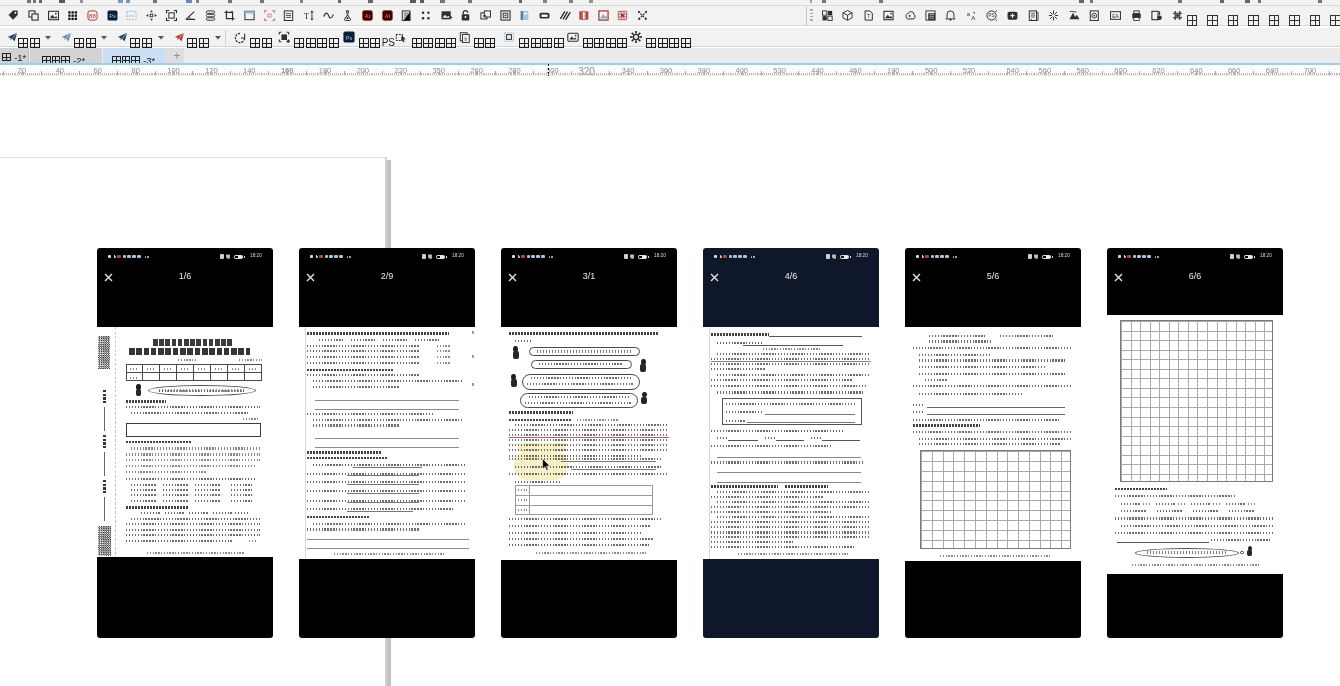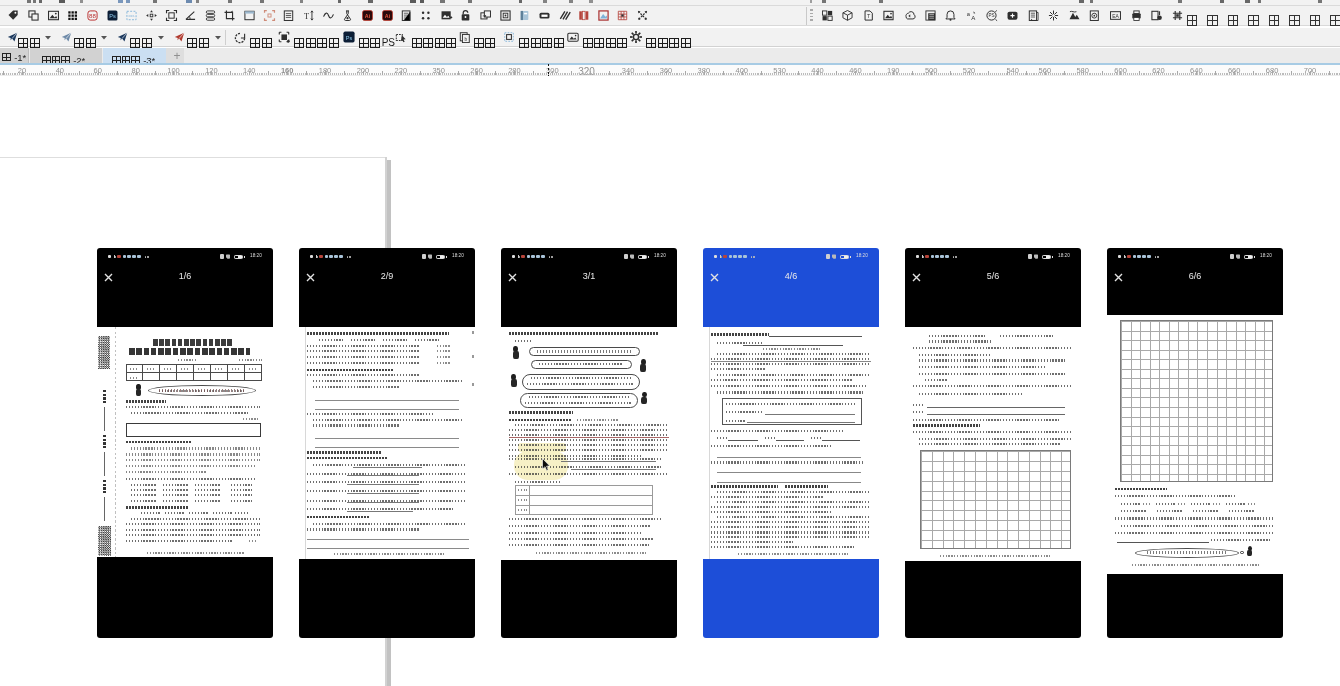--- a/index.html
+++ b/index.html
@@ -695,21 +695,21 @@
       <div class="tg" style="left:16.5px;top:172px;width:9px;"></div>
       <div class="tg" style="left:16.5px;top:182px;width:9px;"></div>
       <div class="t" style="left:8px;top:191.3px;width:154px;"></div>
       <div class="t" style="left:8px;top:198.6px;width:142px;"></div>
       <div class="t" style="left:8px;top:205px;width:132px;"></div>
       <div class="t" style="left:8px;top:211.4px;width:144px;"></div>
       <div class="t" style="left:8px;top:217.7px;width:140px;"></div>
       <div class="tg" style="left:35px;top:225.3px;width:110px;"></div>
     </div>
   </div>
-<div style="position:absolute;left:703px;top:248px;width:176px;height:390px;background:#1d4ed8;border-radius:3px;overflow:hidden;">
+<div style="position:absolute;left:703px;top:248px;width:176px;height:390px;background:#0f172a;border-radius:3px;overflow:hidden;">
     <div style="position:absolute;left:11px;top:6.6px;height:4.2px;">
       <i style="position:absolute;left:0;top:0;width:3.4px;height:3.4px;background:#ddd;border-radius:1px;"></i>
       <i style="position:absolute;left:5.5px;top:0.4px;width:1.2px;height:3.4px;background:#ccc;"></i>
       <i style="position:absolute;left:7.2px;top:1.4px;width:1.2px;height:2.4px;background:#999;"></i>
       <i style="position:absolute;left:9.4px;top:0;width:3.4px;height:3.4px;background:#b8443a;border-radius:1px;"></i>
       <i style="position:absolute;left:14.5px;top:0;width:3.4px;height:3.4px;background:#a9c3d8;border-radius:1px;"></i>
       <i style="position:absolute;left:19.4px;top:0;width:3.4px;height:3.4px;background:#a9c3d8;border-radius:1px;"></i>
       <i style="position:absolute;left:24.3px;top:0;width:3.4px;height:3.4px;background:#a9c3d8;border-radius:1px;"></i>
       <i style="position:absolute;left:29.200000000000003px;top:0;width:3.4px;height:3.4px;background:#a9c3d8;border-radius:1px;"></i>
       <i style="position:absolute;left:37px;top:1.6px;width:1.4px;height:1.4px;background:#bbb;border-radius:50%;"></i>

